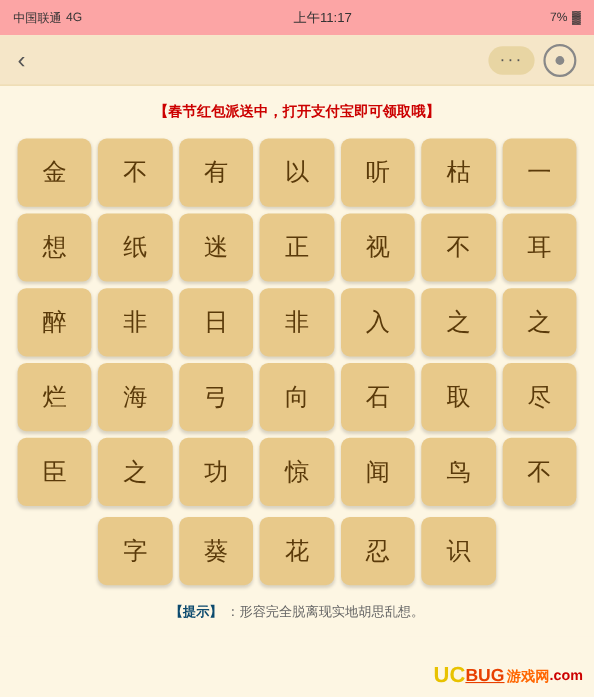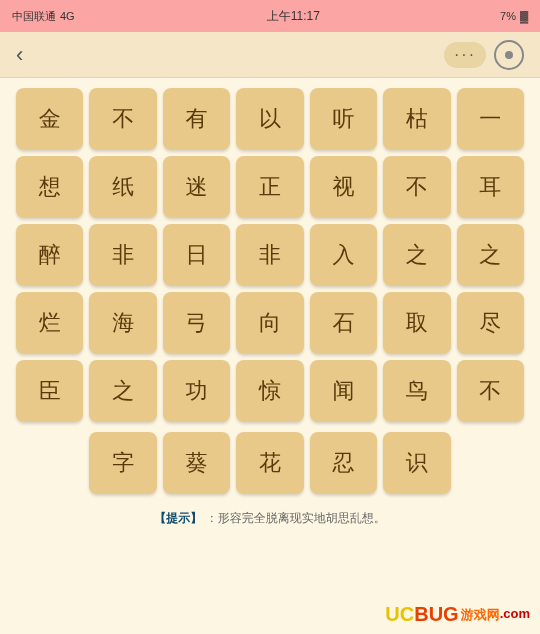--- a/index.html
+++ b/index.html
@@ -142,21 +142,21 @@
     .watermark {
       position: absolute;
       bottom: 8px;
       right: 10px;
       font-size: 18px;
       font-weight: bold;
       display: flex;
       align-items: center;
     }
     .wm-uc { color: #e8c200; font-size: 20px; }
-    .wm-bug { color: #e84000; font-size: 20px; }
+    .wm-bug { color: #e84000; font-size: 16px; text-decoration: underline; }
     .wm-game { color: #ff6600; font-size: 13px; }
     .wm-com { color: #cc0000; font-size: 13px; }
   </style>
 </head>
 <body>
 
 <div class="status-bar">
   <div class="status-left">
     <span>中国联通</span>
     <span>4G</span>
@@ -173,20 +173,23 @@
   <div class="header-right">
     <div class="dots-btn">···</div>
     <div class="target-btn">
       <div class="target-inner"></div>
     </div>
   </div>
 </div>
 
 <div class="main">
 
+  <div class="ad-banner">
+    <span>【春节红包派送中，打开支付宝即可领取哦】</span>
+  </div>
 
   <div class="grid-container">
 
     <div class="grid-cell">金</div>
     <div class="grid-cell">不</div>
     <div class="grid-cell">有</div>
     <div class="grid-cell">以</div>
     <div class="grid-cell">听</div>
     <div class="grid-cell">枯</div>
     <div class="grid-cell">一</div>

